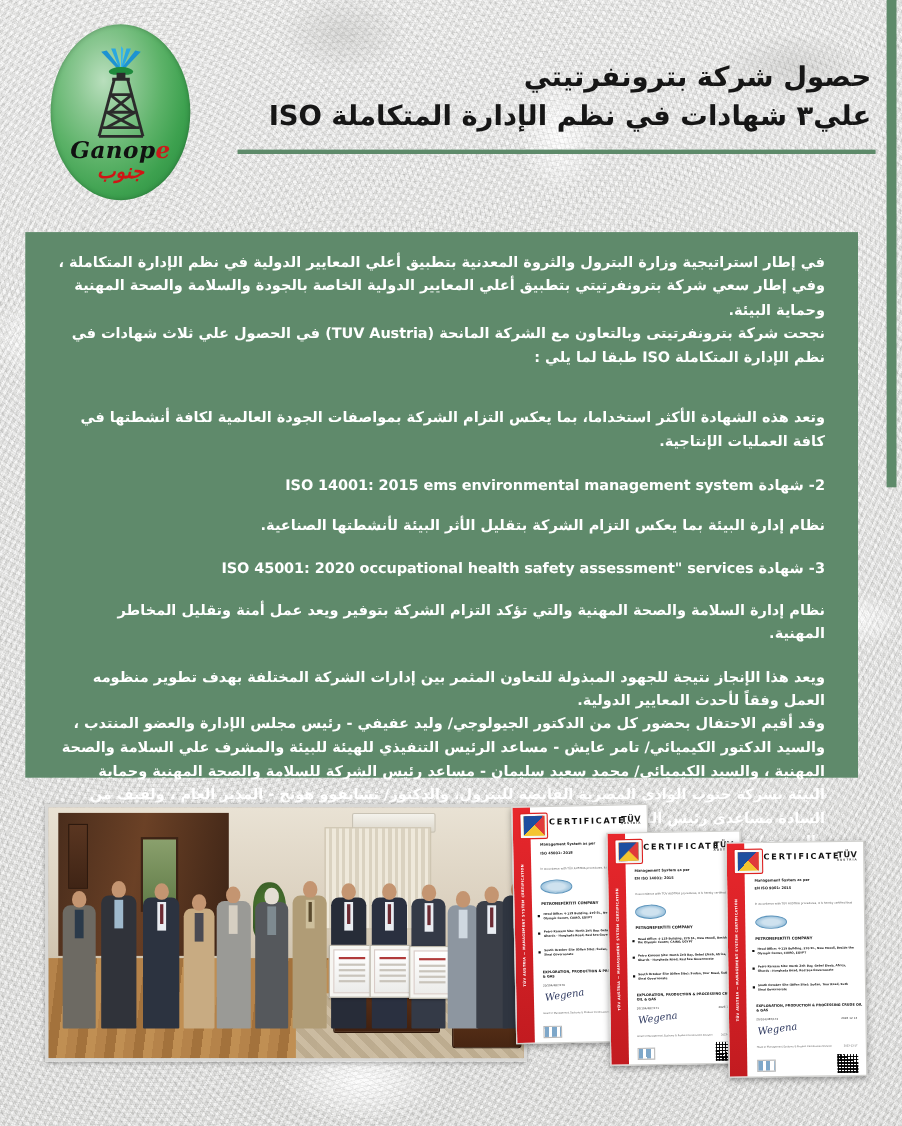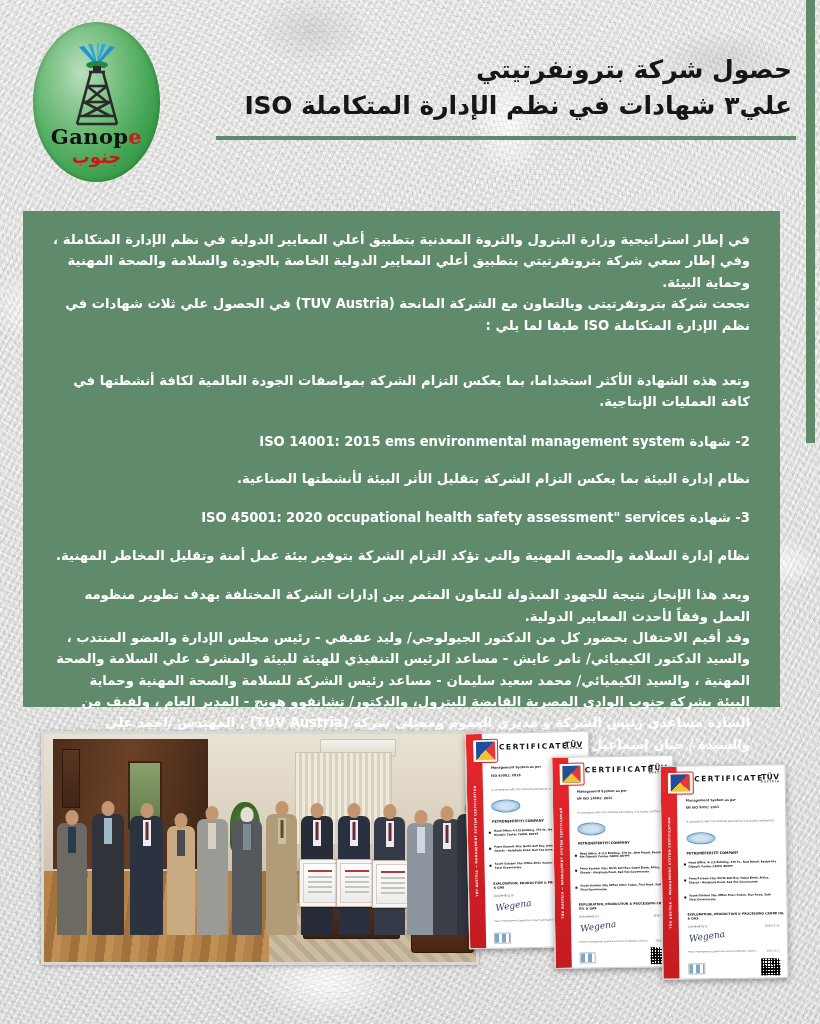--- a/index.html
+++ b/index.html
@@ -47,21 +47,21 @@
   
   .right-strip{
     position:absolute;top:0;right:5px;width:9px;height:443px;
     background:#5e8a6a;
   }
 
   
   .header{position:absolute;top:0;left:0;width:820px;height:200px;}
 
   .logo-wrap{
-    position:absolute;left:33px;top:22px;width:127px;height:160px;
+    position:absolute;left:46px;top:22px;width:127px;height:160px;font-style:italic;
   }
   .logo-oval{
     position:absolute;inset:0;border-radius:50%;
     background:
       radial-gradient(ellipse at 38% 32%, #b9dfbd 0%, #8cc893 22%, #5cb268 48%, #3da14f 68%, #2e8f42 86%, #24813a 100%);
     box-shadow:0 0 5px rgba(0,0,0,.25) inset;
   }
   .logo-flower{position:absolute;left:50%;top:16px;transform:translateX(-50%);}
   .logo-rig{position:absolute;left:50%;top:44px;transform:translateX(-50%);}
   .logo-name{
@@ -325,21 +325,21 @@
       <div class="item-desc">وتعد هذه الشهادة الأكثر استخداما، بما يعكس التزام الشركة بمواصفات الجودة العالمية لكافة أنشطتها في كافة العمليات الإنتاجية.</div>
 
       <div class="gap-md"></div>
 
       <div class="item-head">2- شهادة ISO 14001: 2015 ems environmental management system</div>
       <div class="item-desc">نظام إدارة البيئة بما يعكس التزام الشركة بتقليل الأثر البيئة لأنشطتها الصناعية.</div>
 
       <div class="gap-md"></div>
 
       <div class="item-head">3- شهادة ISO 45001: 2020 occupational health safety assessment" services</div>
-      <div class="item-desc">نظام إدارة السلامة والصحة المهنية والتي تؤكد التزام الشركة بتوفير بيئة عمل أمنة وتقليل  المخاطر المهنية.</div>
+      <div class="item-desc">نظام إدارة السلامة والصحة المهنية والتي تؤكد التزام الشركة بتوفير ويعد عمل أمنة وتقليل  المخاطر المهنية.</div>
 
       <div class="gap-md"></div>
 
       <div class="para">ويعد هذا الإنجاز نتيجة للجهود المبذولة للتعاون المثمر بين إدارات الشركة المختلفة بهدف تطوير منظومه العمل وفقاً لأحدث المعايير الدولية.</div>
       <div class="para">وقد أقيم الاحتفال بحضور كل من الدكتور الجيولوجي/ وليد عفيفي - رئيس مجلس الإدارة والعضو المنتدب ، والسيد الدكتور الكيميائي/ تامر عايش - مساعد الرئيس التنفيذي للهيئة للبيئة والمشرف علي السلامة والصحة المهنية ، والسيد الكيميائي/ محمد سعيد سليمان - مساعد رئيس الشركة للسلامة والصحة المهنية وحماية البيئة بشركة جنوب الوادي المصرية القابضة للبترول، والدكتور/ تشانفوو هونج - المدير العام ، ولفيف من السادة مساعدى رئيس الشركة و مديري العموم وممثلى شركة (TUV Austria) , المهندس /احمد على والسيدة / حنان إسماعيل.</div>
     </div>
   </div>
 
   <div class="photo">
     <div class="ph-wall"></div>

